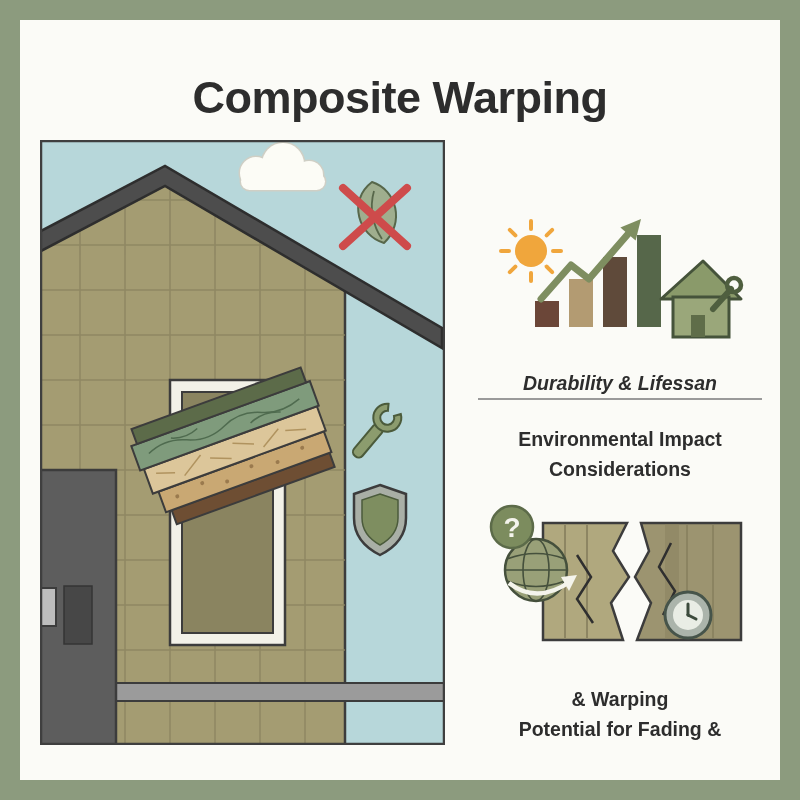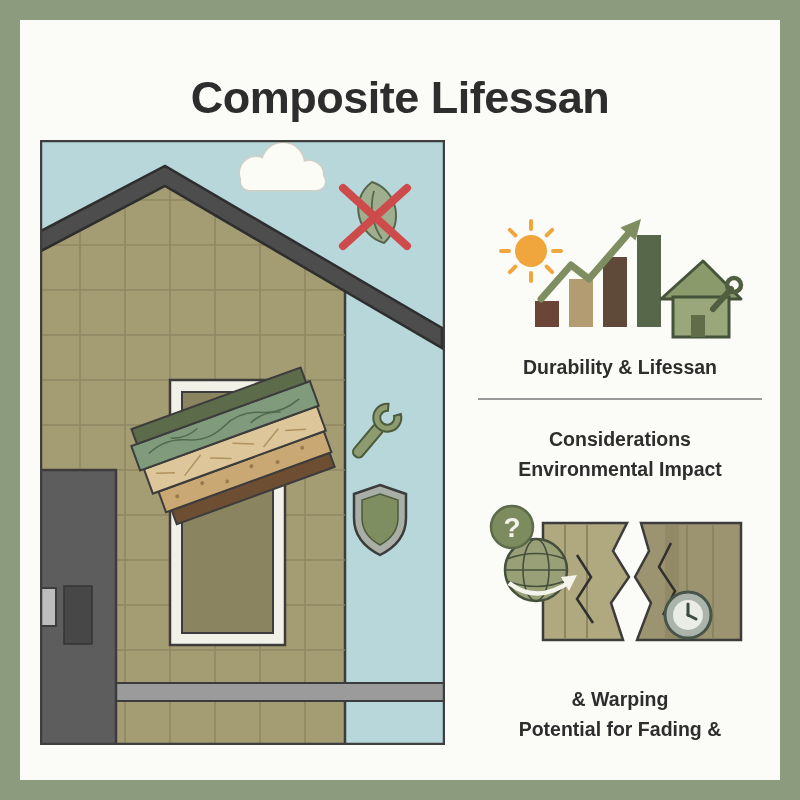--- a/index.html
+++ b/index.html
@@ -5,33 +5,33 @@
   html,body{margin:0;padding:0;}
   body{width:800px;height:800px;position:relative;font-family:"Liberation Sans",sans-serif;background:#8C9B7E;overflow:hidden;}
   .inner{position:absolute;inset:20px;background:#FBFBF7;}
   .title{position:absolute;top:22px;left:0;right:0;text-align:center;font-size:45px;font-weight:800;color:#2D2D2D;letter-spacing:-0.5px;}
   .scene{position:absolute;left:20px;top:120px;width:405px;height:605px;}
   .scene svg{display:block;}
   .right{position:absolute;left:440px;top:120px;width:320px;height:605px;}
   .right .ico1{position:absolute;left:25px;top:55px;}
   .right .ico2{position:absolute;left:5px;top:345px;}
   .lbl{position:absolute;left:0;right:0;text-align:center;color:#2D2D2D;font-size:19.5px;font-weight:700;}
-  .lbl-durability{top:216px;}
+  .lbl-durability{top:232px;font-style:italic;}
   .divider{position:absolute;top:258px;left:18px;right:18px;border-top:2px solid #9A9A9A;}
   .lbl-env{top:284px;line-height:30px;}
   .lbl-fading{top:544px;line-height:30px;}
   .lbl span{display:block;}
   svg text{font-family:"Liberation Sans",sans-serif;}
 </style>
 </head>
 <body>
 
 <div class="inner">
 
-  <h1 class="title">Composite Lifessan</h1>
+  <h1 class="title">Composite Warping</h1>
 
   <div class="scene">
     <svg viewBox="0 0 405 605" width="405" height="605">
       <defs>
         <clipPath id="wallClip">
             <polygon points="-4,108 125,44 305,150 305,605 -4,605"></polygon>
           </clipPath>
       </defs>
 
       <rect x="0" y="0" width="405" height="605" fill="#B7D7DA"></rect>
@@ -176,22 +176,22 @@
           <circle cx="249" cy="90" r="7" stroke-width="4.5"></circle>
         </g>
       </g>
     </svg>
 
     <div class="lbl lbl-durability">Durability &amp; Lifessan</div>
 
     <div class="divider"></div>
 
     <div class="lbl lbl-env">
+      <span>Environmental Impact</span>
       <span>Considerations</span>
-      <span>Environmental Impact</span>
     </div>
 
     <svg class="ico2" viewBox="0 0 280 170" width="280" height="170">
       <g>
         <polygon points="78,38 162,38 148,66 164,92 146,118 158,155 78,155" fill="#B0A87E" stroke="#3C3C3C" stroke-width="2.5"></polygon>
         <polygon points="176,38 276,38 276,155 172,155 186,118 170,92 184,66" fill="#9C9470" stroke="#3C3C3C" stroke-width="2.5"></polygon>
         <g stroke="#8A8260" stroke-width="1.8">
           <line x1="100" y1="40" x2="100" y2="153"></line>
           <line x1="122" y1="40" x2="122" y2="153"></line>
           <line x1="222" y1="40" x2="222" y2="153"></line>

